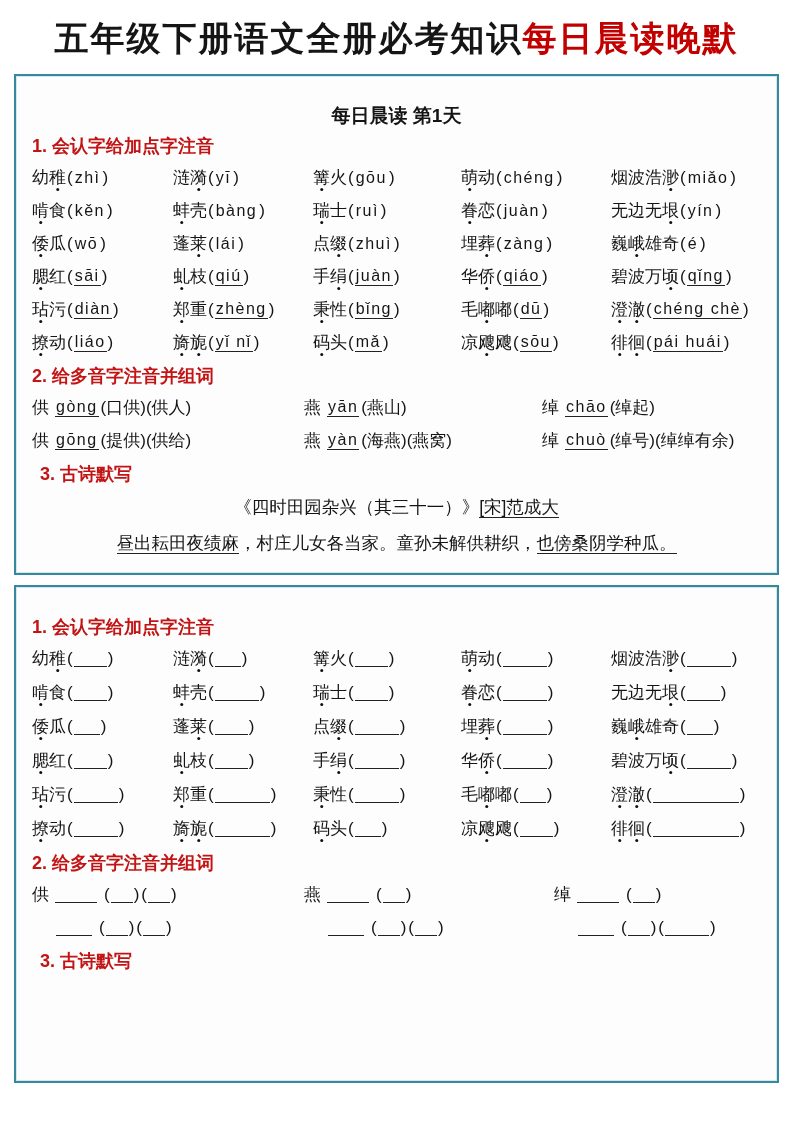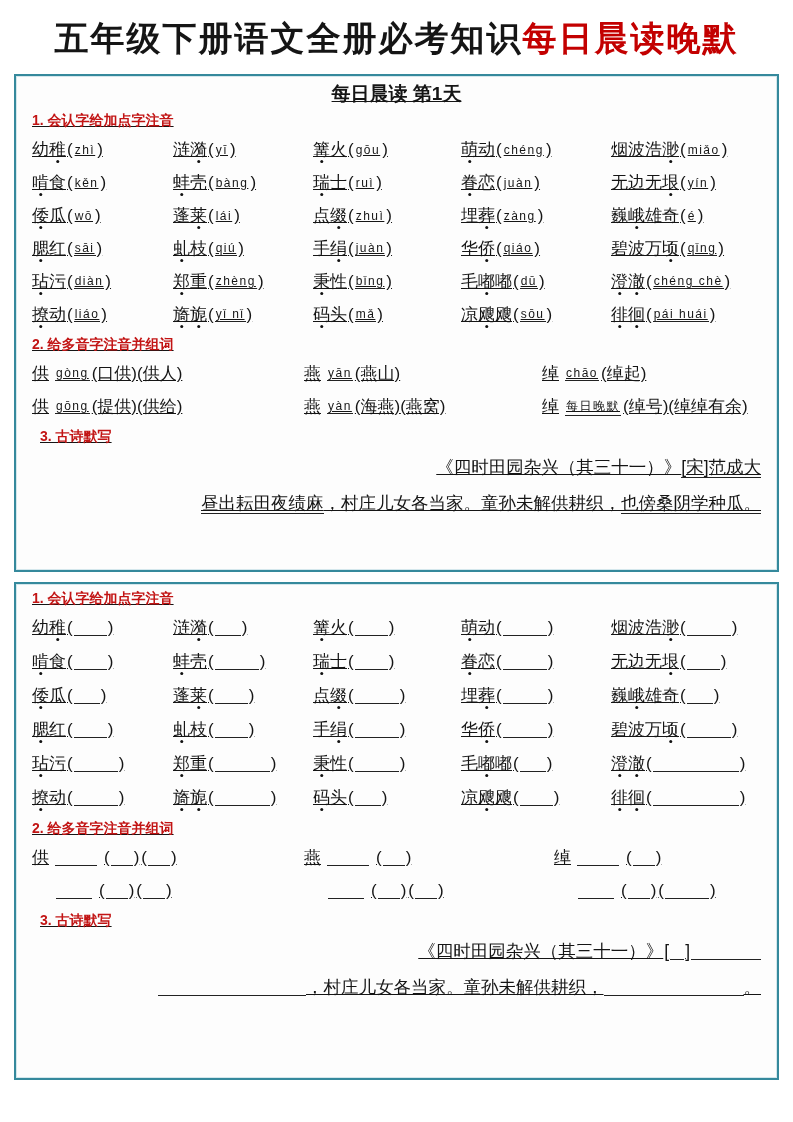--- a/index.html
+++ b/index.html
@@ -11,50 +11,49 @@
   .title{
     text-align:center;font-size:34px;font-weight:bold;
     margin:16px 0 12px;letter-spacing:2px;white-space:nowrap;
   }
   .title .t-red{color:#c30000;}
   .panel{
     margin:8px 14px 10px 14px;
     border:2px solid #35899c;
     box-shadow:inset 0 0 0 1px #d4e7ec;
     background:#fdfdfd;
-    padding:1px 16px 12px 16px;
+    padding:23px 16px 12px 16px;
     box-sizing:border-box;
     min-height:498px;
-    text-decoration:underline;
   }
   .phead{text-align:center;font-weight:bold;font-size:19px;margin:4px 0 2px 0;}
-  .slabel{color:#c21414;font-weight:bold;font-size:14px;margin:5px 0 3px 0;}
+  .slabel{color:#c21414;font-weight:bold;font-size:18px;margin:5px 0 3px 0;}
   .slabel.pad{padding-left:8px;}
   
   .wgrid{display:grid;grid-template-columns:141px 140px 148px 150px auto;font-size:17px;}
   .wcell{height:33px;display:flex;align-items:center;white-space:nowrap;}
   .ch{position:relative;display:inline-block;line-height:1.25;}
   .ch.dot::after{
     content:"";position:absolute;left:50%;bottom:-3px;transform:translateX(-50%);
     width:3.5px;height:3.5px;border-radius:50%;background:#111;
   }
-  .py{letter-spacing:1.5px;font-size:12px;padding:0 1px;}
+  .py{letter-spacing:1.5px;font-size:16px;padding:0 1px;}
   .u{border-bottom:1.6px solid #222;}
   .paren{padding:0 1px;}
   .blank{display:inline-block;border-bottom:1.6px solid #222;height:15px;vertical-align:-3px;}
   
   .pgrid{display:grid;grid-template-columns:272px 238px auto;font-size:17px;}
   .pline{height:33px;display:flex;align-items:center;white-space:nowrap;}
   .pline .pchar{margin-right:6px;}
   .pline .py{margin-right:2px;}
   .pline.ind{padding-left:24px;}
   .pline .gap{display:inline-block;width:6px;}
   
   .poem{text-align:center;font-size:17.5px;}
-  .poem .pl{height:36px;line-height:36px;white-space:nowrap;text-align:right;}
+  .poem .pl{height:36px;line-height:36px;white-space:nowrap;}
 </style>
 </head>
 <body>
 
 <h1 class="title"><span>五年级下册语文全册必考知识</span><span class="t-red">每日晨读晚默</span></h1>
 
 <div class="panel">
   <div class="phead">每日晨读 第1天</div>
   <div class="slabel">1. 会认字给加点字注音</div>
   <div class="wgrid" id="m-words">
@@ -309,21 +308,21 @@
         </div>
       </div>
       <div class="pcol">
         <div class="pline">
           <span class="pchar">绰</span>
           <span class="py u">chāo</span>
           <span class="pword">(绰起)</span>
         </div>
         <div class="pline">
           <span class="pchar">绰</span>
-          <span class="py u">每日晚默</span>
+          <span class="py u">chuò</span>
           <span class="pword">(绰号)</span>
           <span class="pword">(绰绰有余)</span>
         </div>
       </div>
     </div>
   <div class="slabel pad">3. 古诗默写</div>
   <div class="poem" id="m-poem">
       <div class="pl"><span>《四时田园杂兴（其三十一）》</span><span class="u">[宋]范成大</span></div>
       <div class="pl"><span class="u">昼出耘田夜绩麻</span><span>，村庄儿女各当家。童孙未解供耕织，</span><span class="u">也傍桑阴学种瓜。</span></div>
     </div>
@@ -613,17 +612,13 @@
           <span class="paren">(</span>
           <span class="blank" style="width: 22px;"></span>
           <span class="paren">)</span>
           <span class="paren">(</span>
           <span class="blank" style="width: 44px;"></span>
           <span class="paren">)</span>
         </div>
       </div>
     </div>
   <div class="slabel pad">3. 古诗默写</div>
-  <div class="poem" id="e-poem">
-      <div class="pl"><span>《四时田园杂兴（其三十一）》</span><span class="paren">[</span><span class="blank" style="width: 14px;"></span><span class="paren">]</span><span class="blank" style="width: 70px;"></span></div>
-      <div class="pl"><span class="blank" style="width: 148px;"></span><span>，村庄儿女各当家。童孙未解供耕织，</span><span class="blank" style="width: 140px;"></span><span>。</span></div>
-    </div>
 </div>
 
 </body></html>

